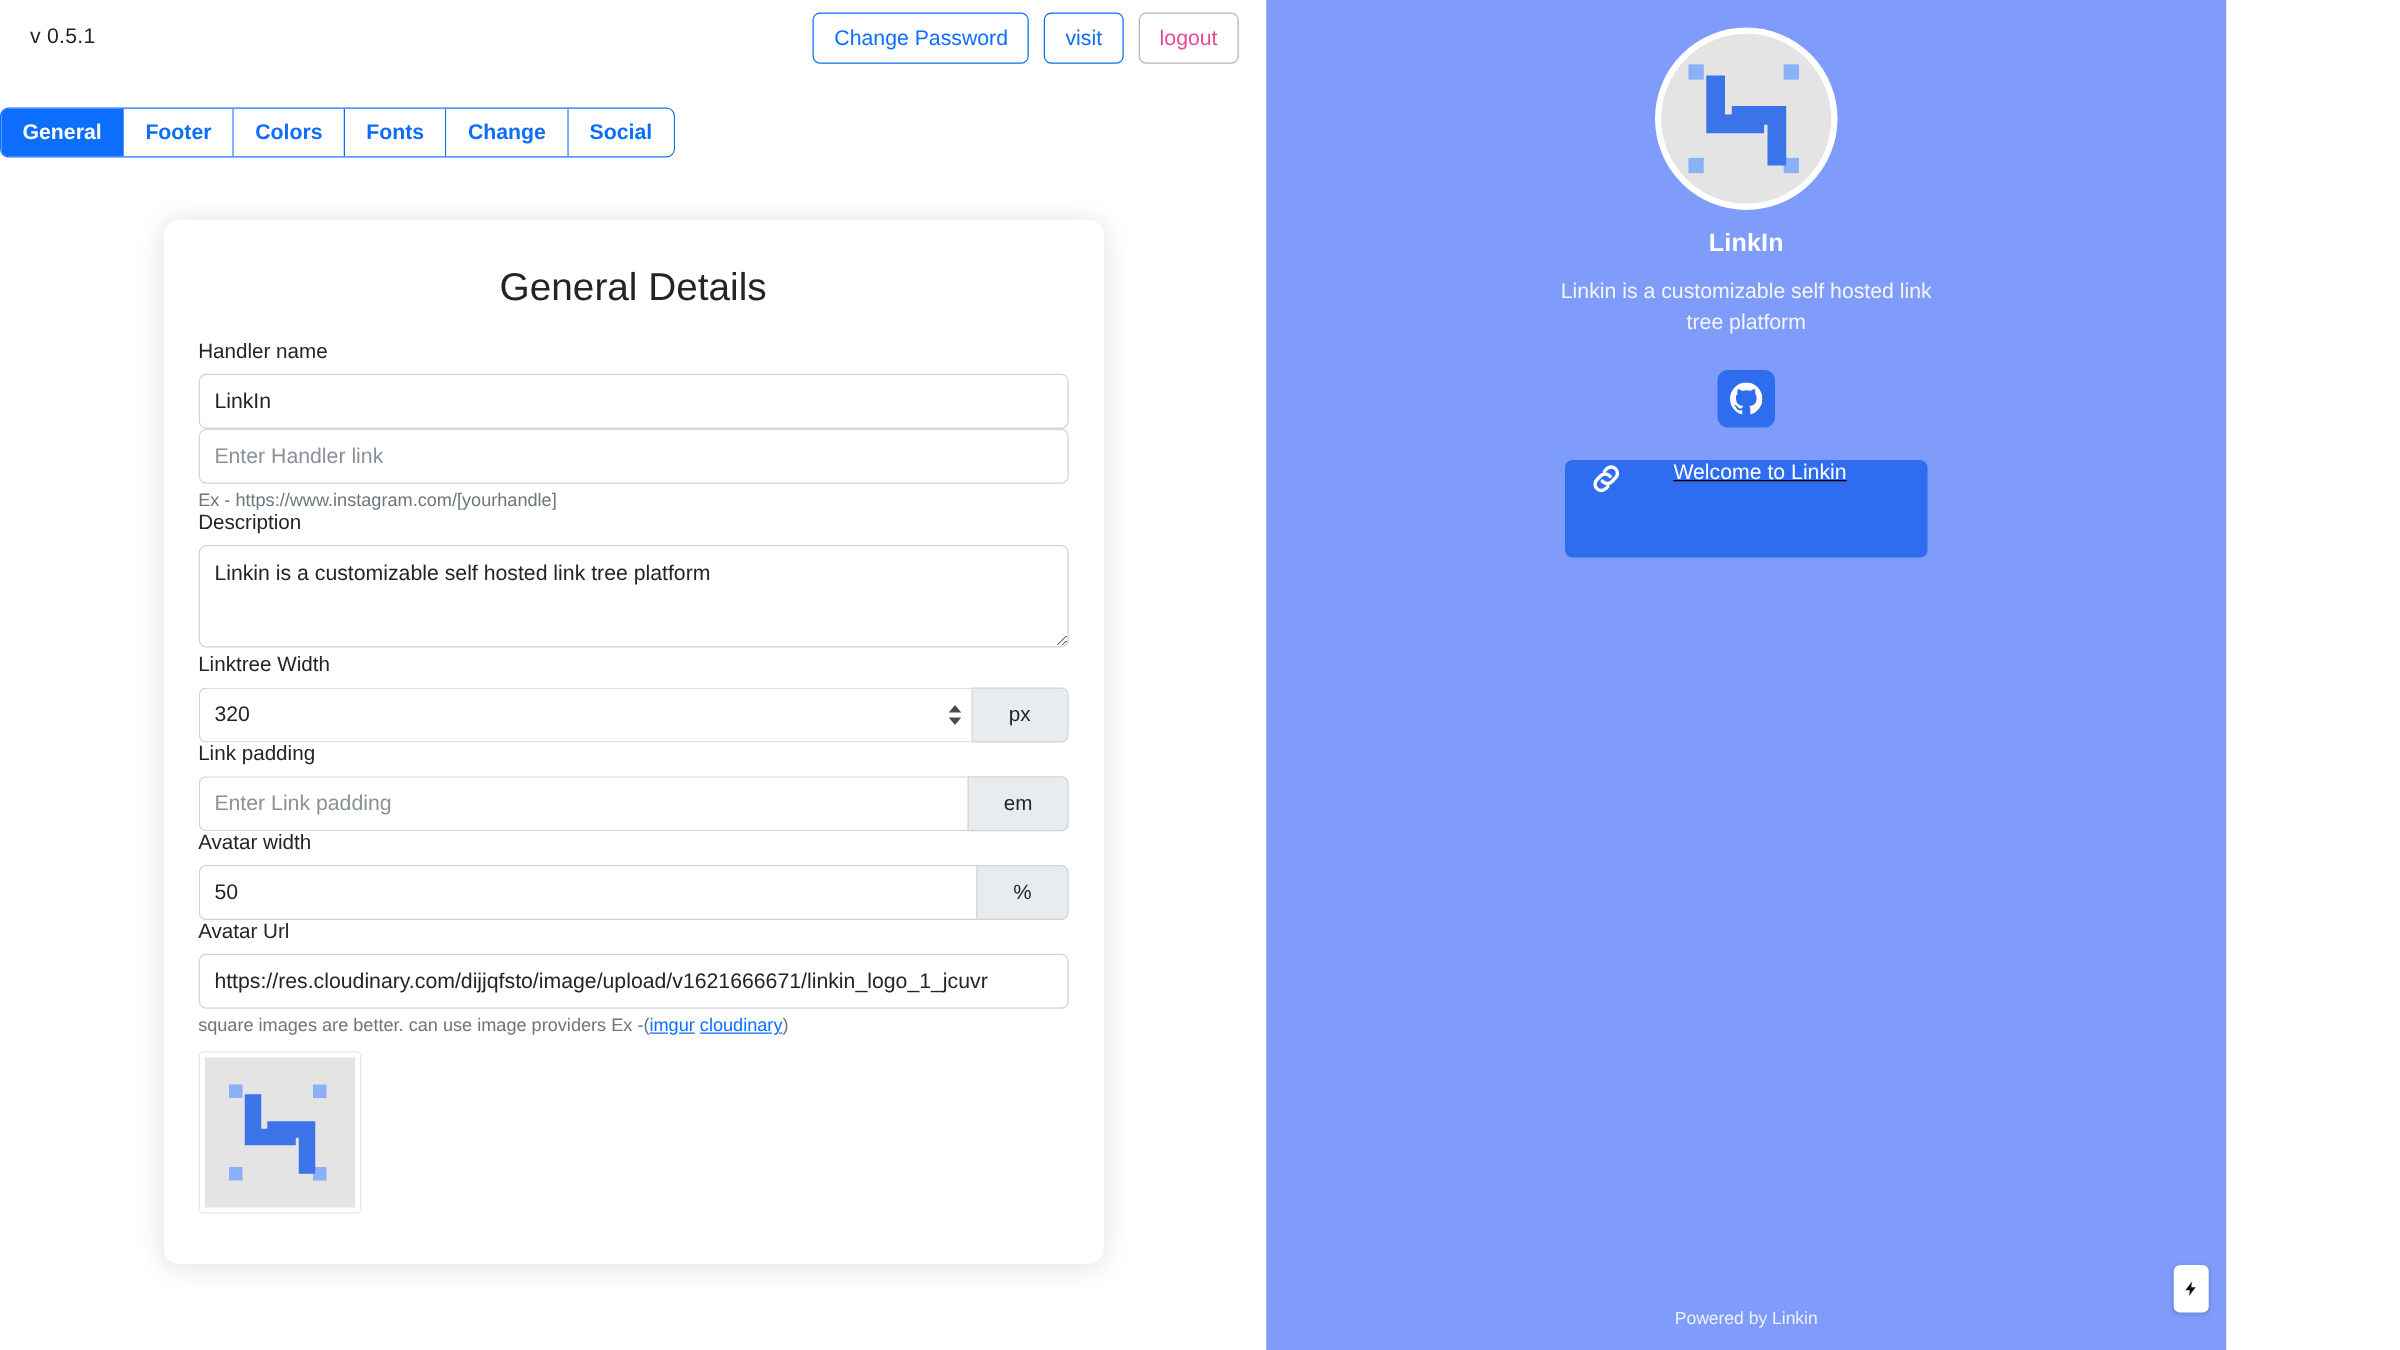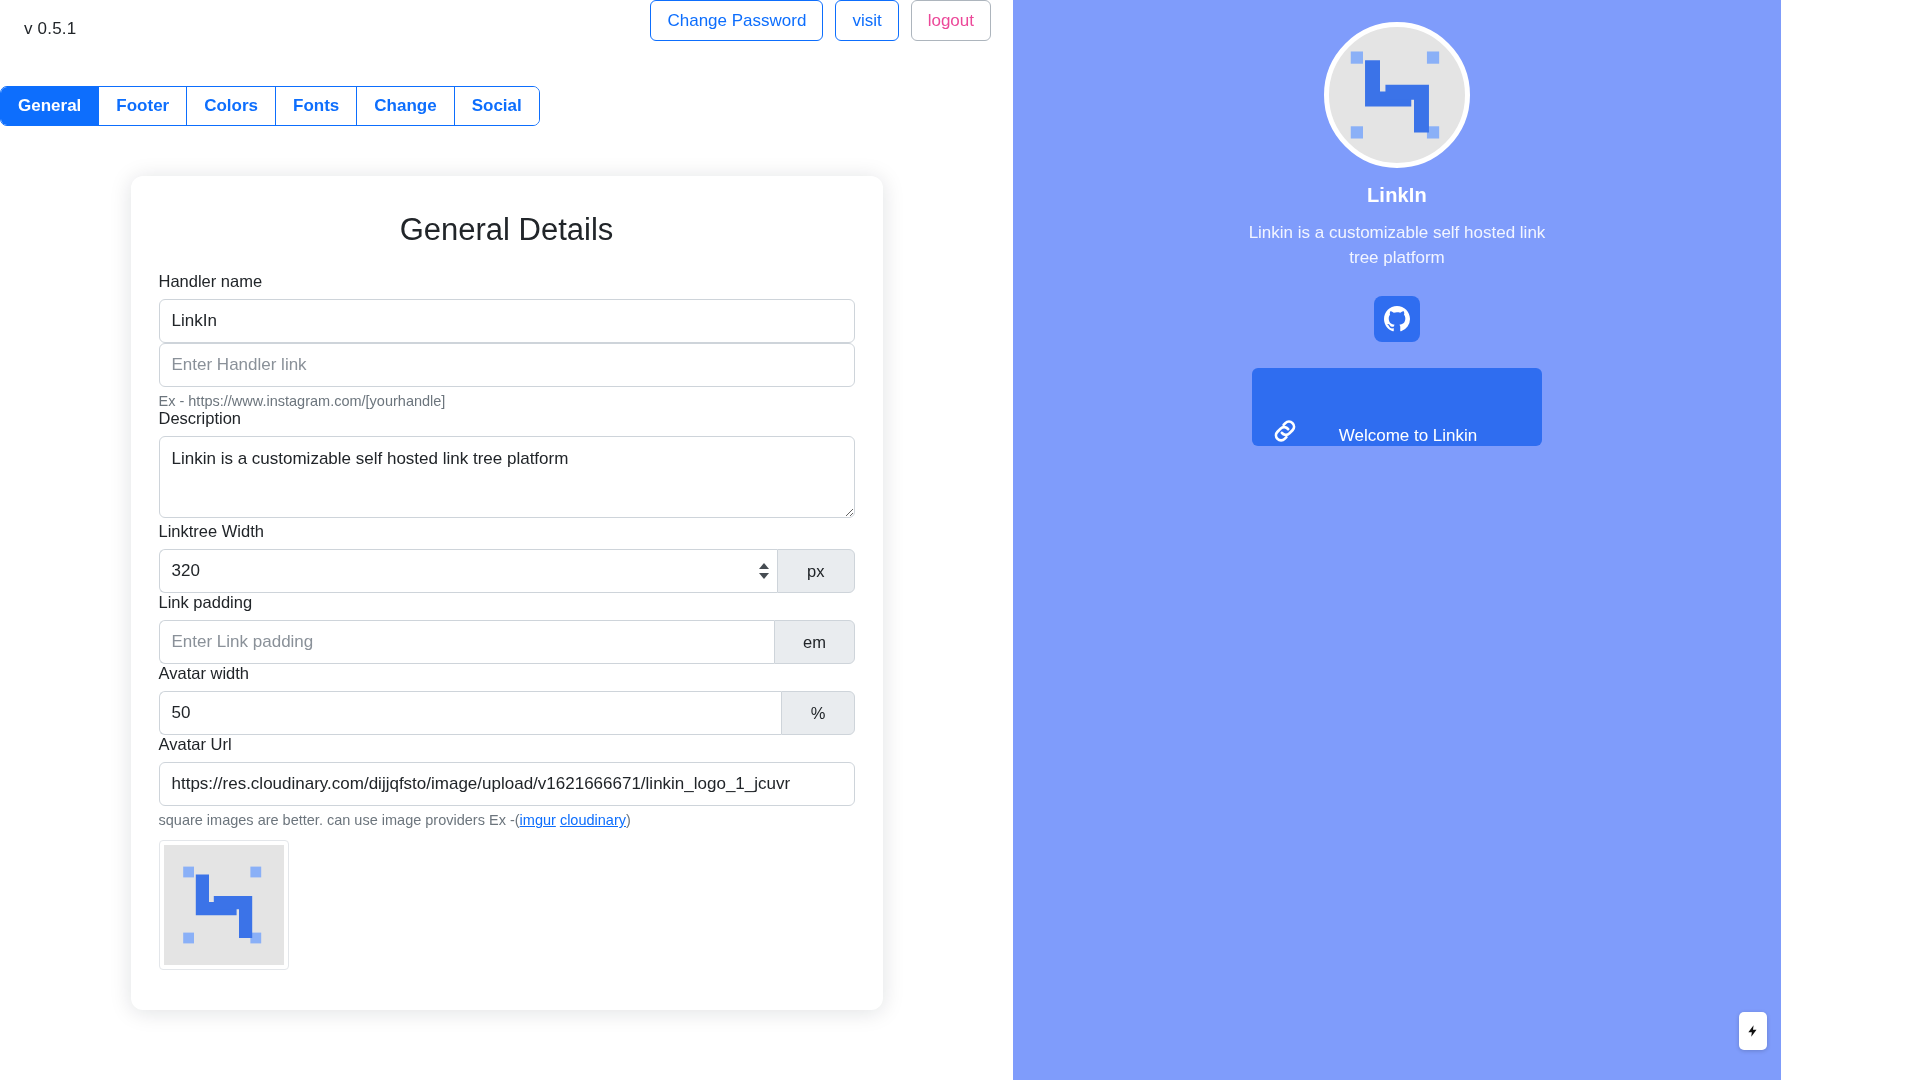--- a/index.html
+++ b/index.html
@@ -31,21 +31,21 @@
     position: relative;
   }
   .version {
     font-size: 17px;
     color: #212529;
     letter-spacing: .2px;
   }
   .topbar-actions {
     position: absolute;
     right: 22px;
-    top: 0;
+    top: 10px;
     display: flex;
     gap: 12px;
     align-items: center;
   }
   .btn {
     font-family: "Liberation Sans", sans-serif;
     font-size: 17px;
     line-height: 1;
     padding: 11px 16px;
     border-radius: 6px;
@@ -238,24 +238,25 @@
     justify-content: center;
     cursor: pointer;
   }
   .pv-links { margin-top: 26px; }
   .link-card {
     width: 290px;
     background: #2f6df0;
     border-radius: 6px;
     height: 78px;
     display: flex;
-    align-items: flex-end;
+    align-items: flex-start;
     padding: 0 18px;
     gap: 14px;
     cursor: pointer;
+    text-decoration: underline;
   }
   .link-card-label {
     flex: 1;
     text-align: center;
     color: #ffffff;
     font-size: 17px;
     margin-right: 22px;
   }
   .pv-footer {
     position: absolute;
@@ -407,20 +408,21 @@
     <div class="pv-links">
       <div class="link-card">
         <svg width="30" height="30" viewBox="0 0 24 24" fill="none" stroke="#ffffff" stroke-width="2.2" stroke-linecap="round">
           <path d="M9.5 13.5a4 4 0 0 0 6 .4l2.5-2.5a4 4 0 0 0-5.7-5.7l-1.4 1.4"></path>
           <path d="M14.5 10.5a4 4 0 0 0-6-.4L6 12.6a4 4 0 0 0 5.7 5.7l1.4-1.4"></path>
         </svg>
         <span class="link-card-label">Welcome to Linkin</span>
       </div>
     </div>
 
+    <div class="pv-footer">Powered by Linkin</div>
 
     <div class="bolt-badge">
       <svg width="14" height="20" viewBox="0 0 24 24" fill="#111111">
         <path d="M13 2 4 14h6l-1 8 9-12h-6l1-8z"></path>
       </svg>
     </div>
   </div>
 </div>
 
 </body></html>

